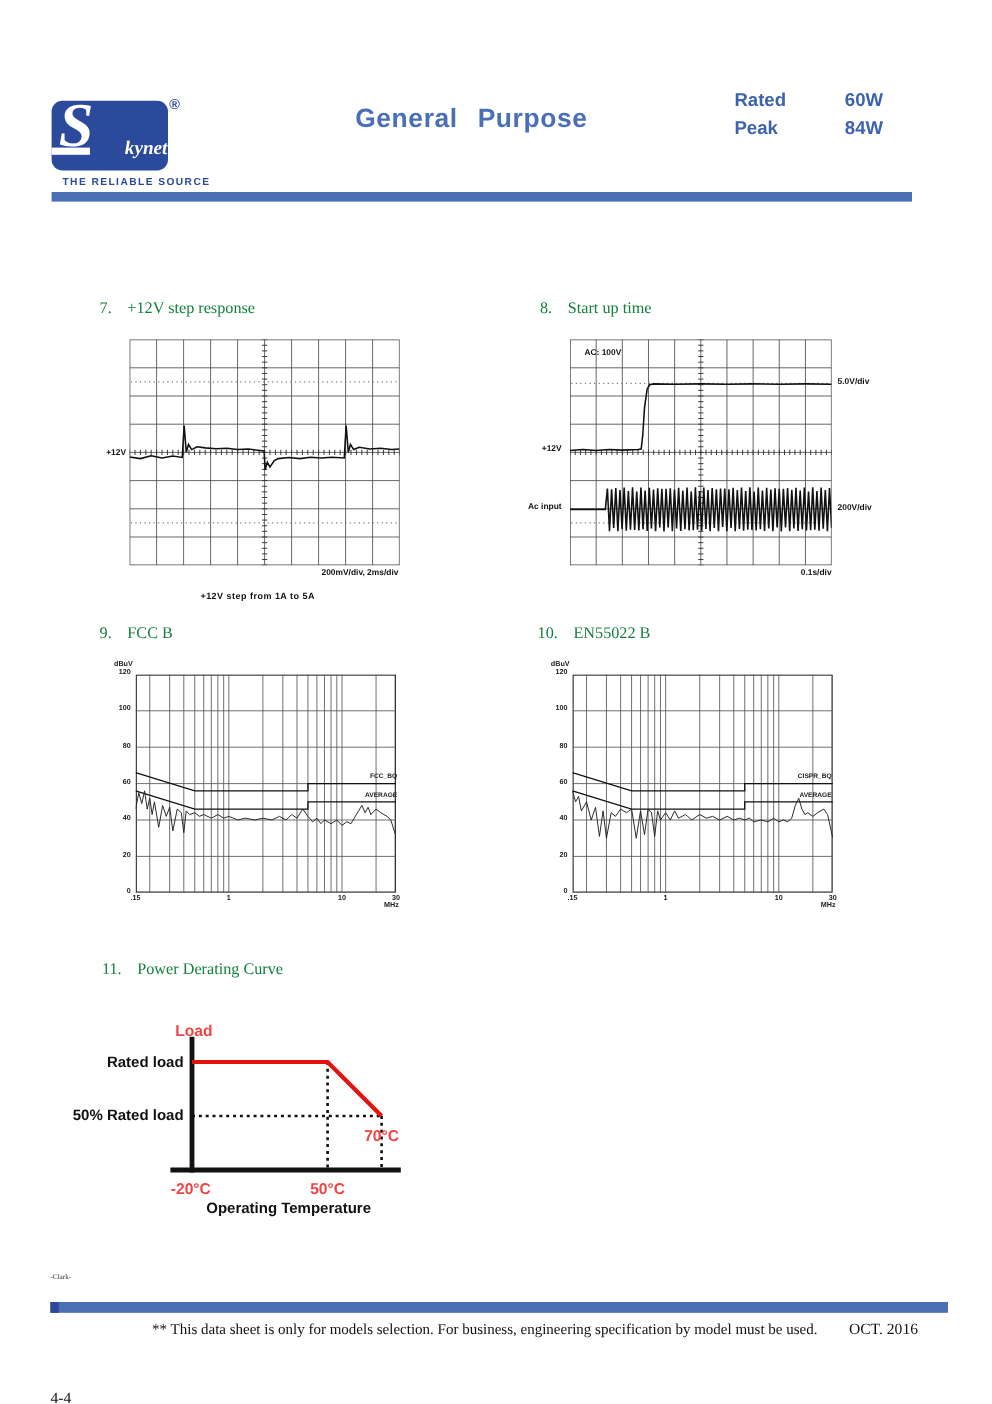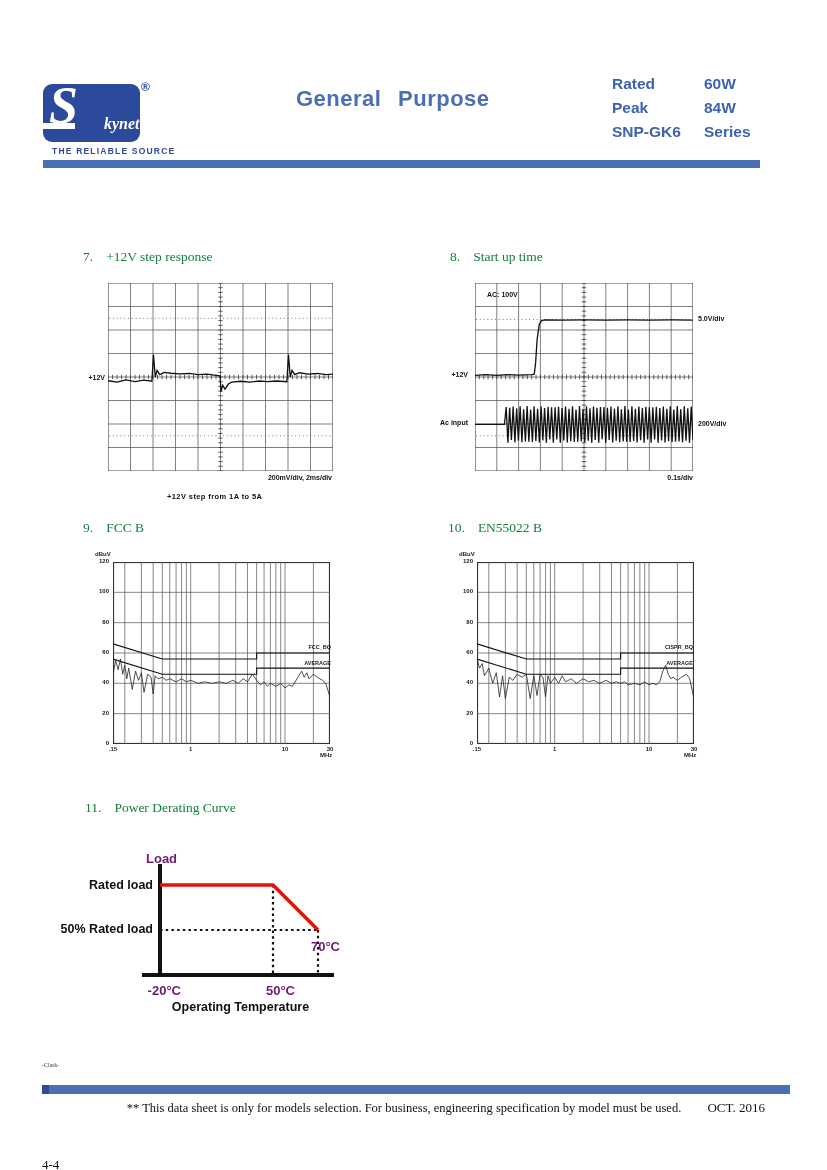--- a/index.html
+++ b/index.html
@@ -22,21 +22,21 @@
   .spec-label{display:inline-block;width:92px;}
   
   .sec{font:13.5px "Liberation Serif",serif;color:#15803d;white-space:nowrap;}
   .sec .tt{margin-left:13px;}
   
   .b7{font:bold 7px "Liberation Sans",sans-serif;color:#111;white-space:nowrap;}
   .b75{font:bold 7.5px "Liberation Sans",sans-serif;color:#111;white-space:nowrap;letter-spacing:0.4px;}
   .emi-num{font:bold 6px "Liberation Sans",sans-serif;color:#222;white-space:nowrap;}
   .emi-lbl{font:bold 5.5px "Liberation Sans",sans-serif;color:#222;white-space:nowrap;}
   
-  .d-big{font:bold 13px "Liberation Sans",sans-serif;color:#701a75;white-space:nowrap;text-align:right;}
+  .d-big{font:bold 13px "Liberation Sans",sans-serif;color:#ef4444;white-space:nowrap;}
   .d-med{font:bold 12.5px "Liberation Sans",sans-serif;color:#111;white-space:nowrap;}
   
   .clark{left:42px;top:1062px;font:6px "Liberation Serif",serif;color:#333;}
   .footer-rule{left:42px;top:1085px;width:748px;height:9px;background:#4a6fb5;}
   .footer-rule-tip{left:42px;top:1085px;width:7px;height:9px;background:#2b4a9b;}
   .foot{font:13px "Liberation Serif",serif;color:#111;white-space:nowrap;}
   .disc{font:12.5px "Liberation Serif",serif;color:#111;white-space:nowrap;}
 </style>
 </head>
 <body>
@@ -48,21 +48,20 @@
     <span class="abs logo-kynet">kynet</span>
     <span class="abs logo-stripe"></span>
   </div>
   <span class="abs reg-mark">®</span>
   <span class="abs tagline">THE RELIABLE SOURCE</span>
   <div class="abs header-rule"></div>
   <span class="abs page-title">General Purpose</span>
   <div class="abs specs">
     <div><span class="spec-label">Rated</span><span>60W</span></div>
     <div><span class="spec-label">Peak</span><span>84W</span></div>
-    <div><span class="spec-label">SNP-GK6</span><span>Series</span></div>
   </div>
 
   <div class="abs sec" style="left:83px;top:249px;">
     <span>7.</span><span class="tt">+12V step response</span>
   </div>
   <svg id="c-scope7" class="abs" style="left:108px;top:283px;" width="225" height="188">
       <line x1="0" y1="0" x2="0" y2="188" stroke="#4a4a4a" stroke-width="1.2"></line>
       <line x1="22.5" y1="0" x2="22.5" y2="188" stroke="#4a4a4a" stroke-width="0.7"></line>
       <line x1="45" y1="0" x2="45" y2="188" stroke="#4a4a4a" stroke-width="0.7"></line>
       <line x1="67.5" y1="0" x2="67.5" y2="188" stroke="#4a4a4a" stroke-width="0.7"></line>

